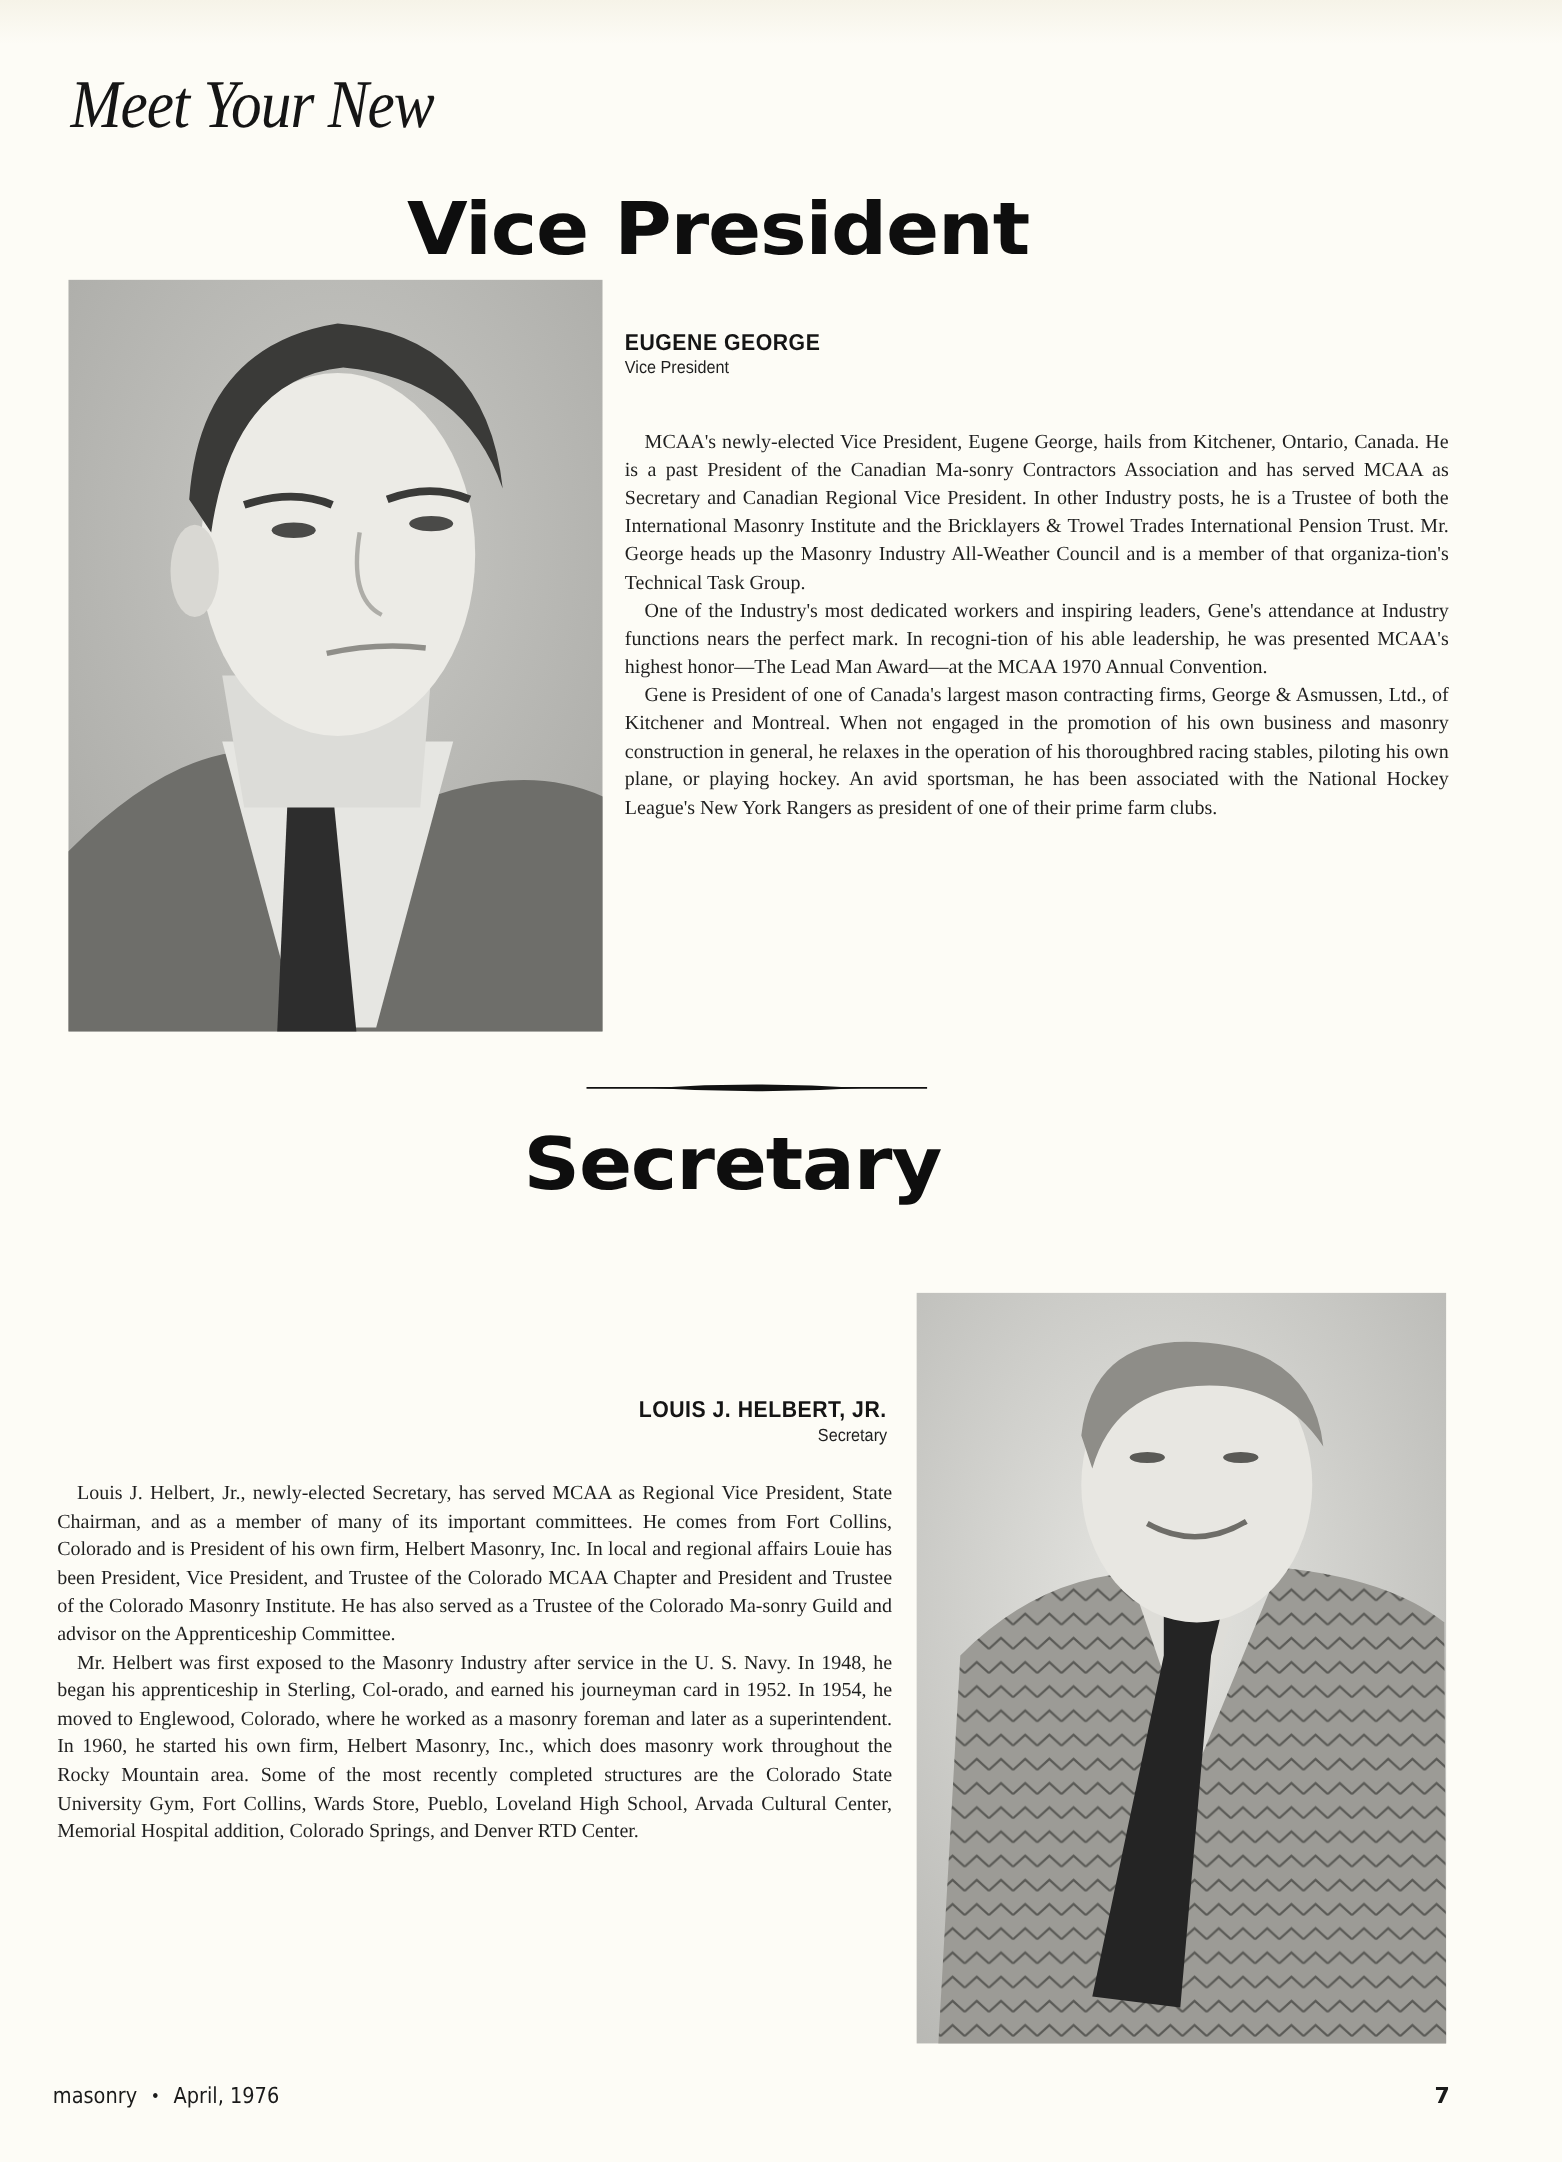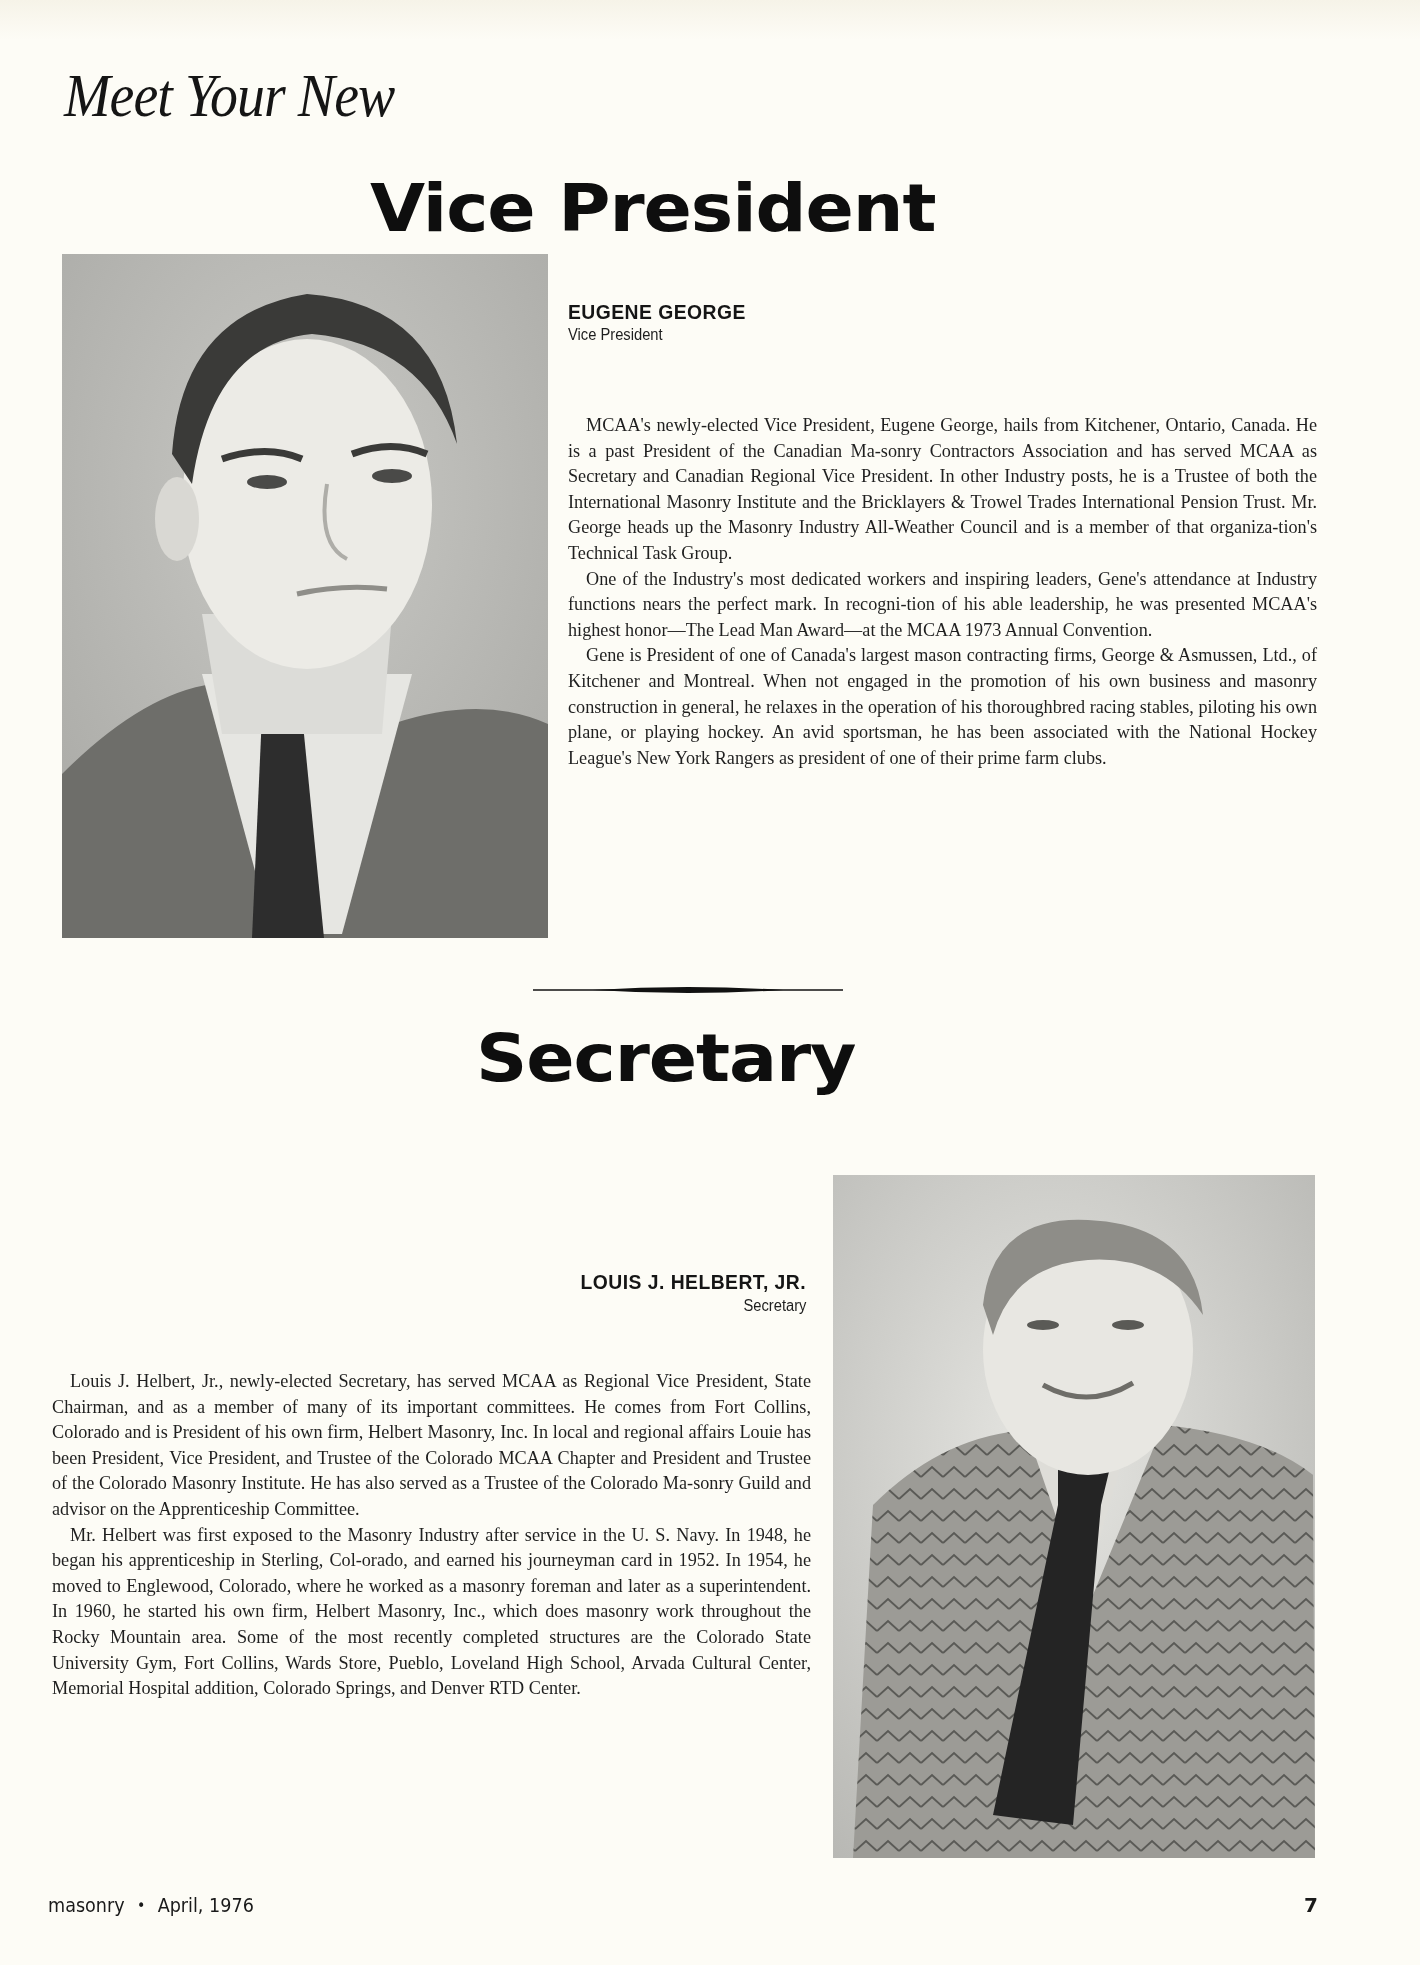--- a/index.html
+++ b/index.html
@@ -41,21 +41,20 @@
     }
     .name-vp { left: 568px; top: 300px; transform-origin: left top; }
     .role-vp { left: 568px; top: 326px; transform-origin: left top; }
     .name-sec { right: 614px; top: 1270px; transform-origin: right top; text-align: right; }
     .role-sec { right: 614px; top: 1297px; transform-origin: right top; text-align: right; }
 
     .body-text {
       font-family: "Liberation Serif", serif; font-size: 18.2px;
       line-height: 25.6px; color: #1f1f1f; text-align: justify;
       hyphens: manual;
-      margin-top: 24px;
     }
     .body-text p { margin: 0; text-indent: 18px; }
     .body-vp { left: 568px; top: 389px; width: 749px; }
     .body-sec { left: 52px; top: 1345px; width: 759px; }
 
     .divider { left: 533px; top: 982px; width: 310px; height: 12px; }
 
     .footer {
       font-family: "DejaVu Sans", sans-serif; font-size: 20px; color: #1a1a1a;
       top: 1893px;
@@ -104,21 +103,21 @@
     <path d="M265 230 Q255 290 285 305" stroke="#aeada8" stroke-width="4" fill="none"></path>
     <path d="M235 340 Q280 330 325 335" stroke="#8f8e89" stroke-width="5" fill="none"></path>
   </svg>
 </div>
 
 <div class="abs name name-vp">EUGENE GEORGE</div>
 <div class="abs role role-vp">Vice President</div>
 
 <div class="abs body-text body-vp">
   <p>MCAA's newly-elected Vice President, Eugene George, hails from Kitchener, Ontario, Canada. He is a past President of the Canadian Ma-sonry Contractors Association and has served MCAA as Secretary and Canadian Regional Vice President. In other Industry posts, he is a Trustee of both the International Masonry Institute and the Bricklayers &amp; Trowel Trades International Pension Trust. Mr. George heads up the Masonry Industry All-Weather Council and is a member of that organiza-tion's Technical Task Group.</p>
-  <p>One of the Industry's most dedicated workers and inspiring leaders, Gene's attendance at Industry functions nears the perfect mark. In recogni-tion of his able leadership, he was presented MCAA's highest honor—The Lead Man Award—at the MCAA 1973 Annual Convention.</p>
+  <p>One of the Industry's most dedicated workers and inspiring leaders, Gene's attendance at Industry functions nears the perfect mark. In recogni-tion of his able leadership, he was presented MCAA's highest honor—The Lead Man Award—at the MCAA 1970 Annual Convention.</p>
   <p>Gene is President of one of Canada's largest mason contracting firms, George &amp; Asmussen, Ltd., of Kitchener and Montreal. When not engaged in the promotion of his own business and masonry construction in general, he relaxes in the operation of his thoroughbred racing stables, piloting his own plane, or playing hockey. An avid sportsman, he has been associated with the National Hockey League's New York Rangers as president of one of their prime farm clubs.</p>
 </div>
 
 <div class="abs divider">
   <svg viewBox="0 0 310 12" width="310" height="12">
     <line x1="0" y1="6" x2="310" y2="6" stroke="#111" stroke-width="1.6"></line>
     <path d="M60 6 Q155 0 250 6 Q155 12 60 6 Z" fill="#111"></path>
   </svg>
 </div>
 

